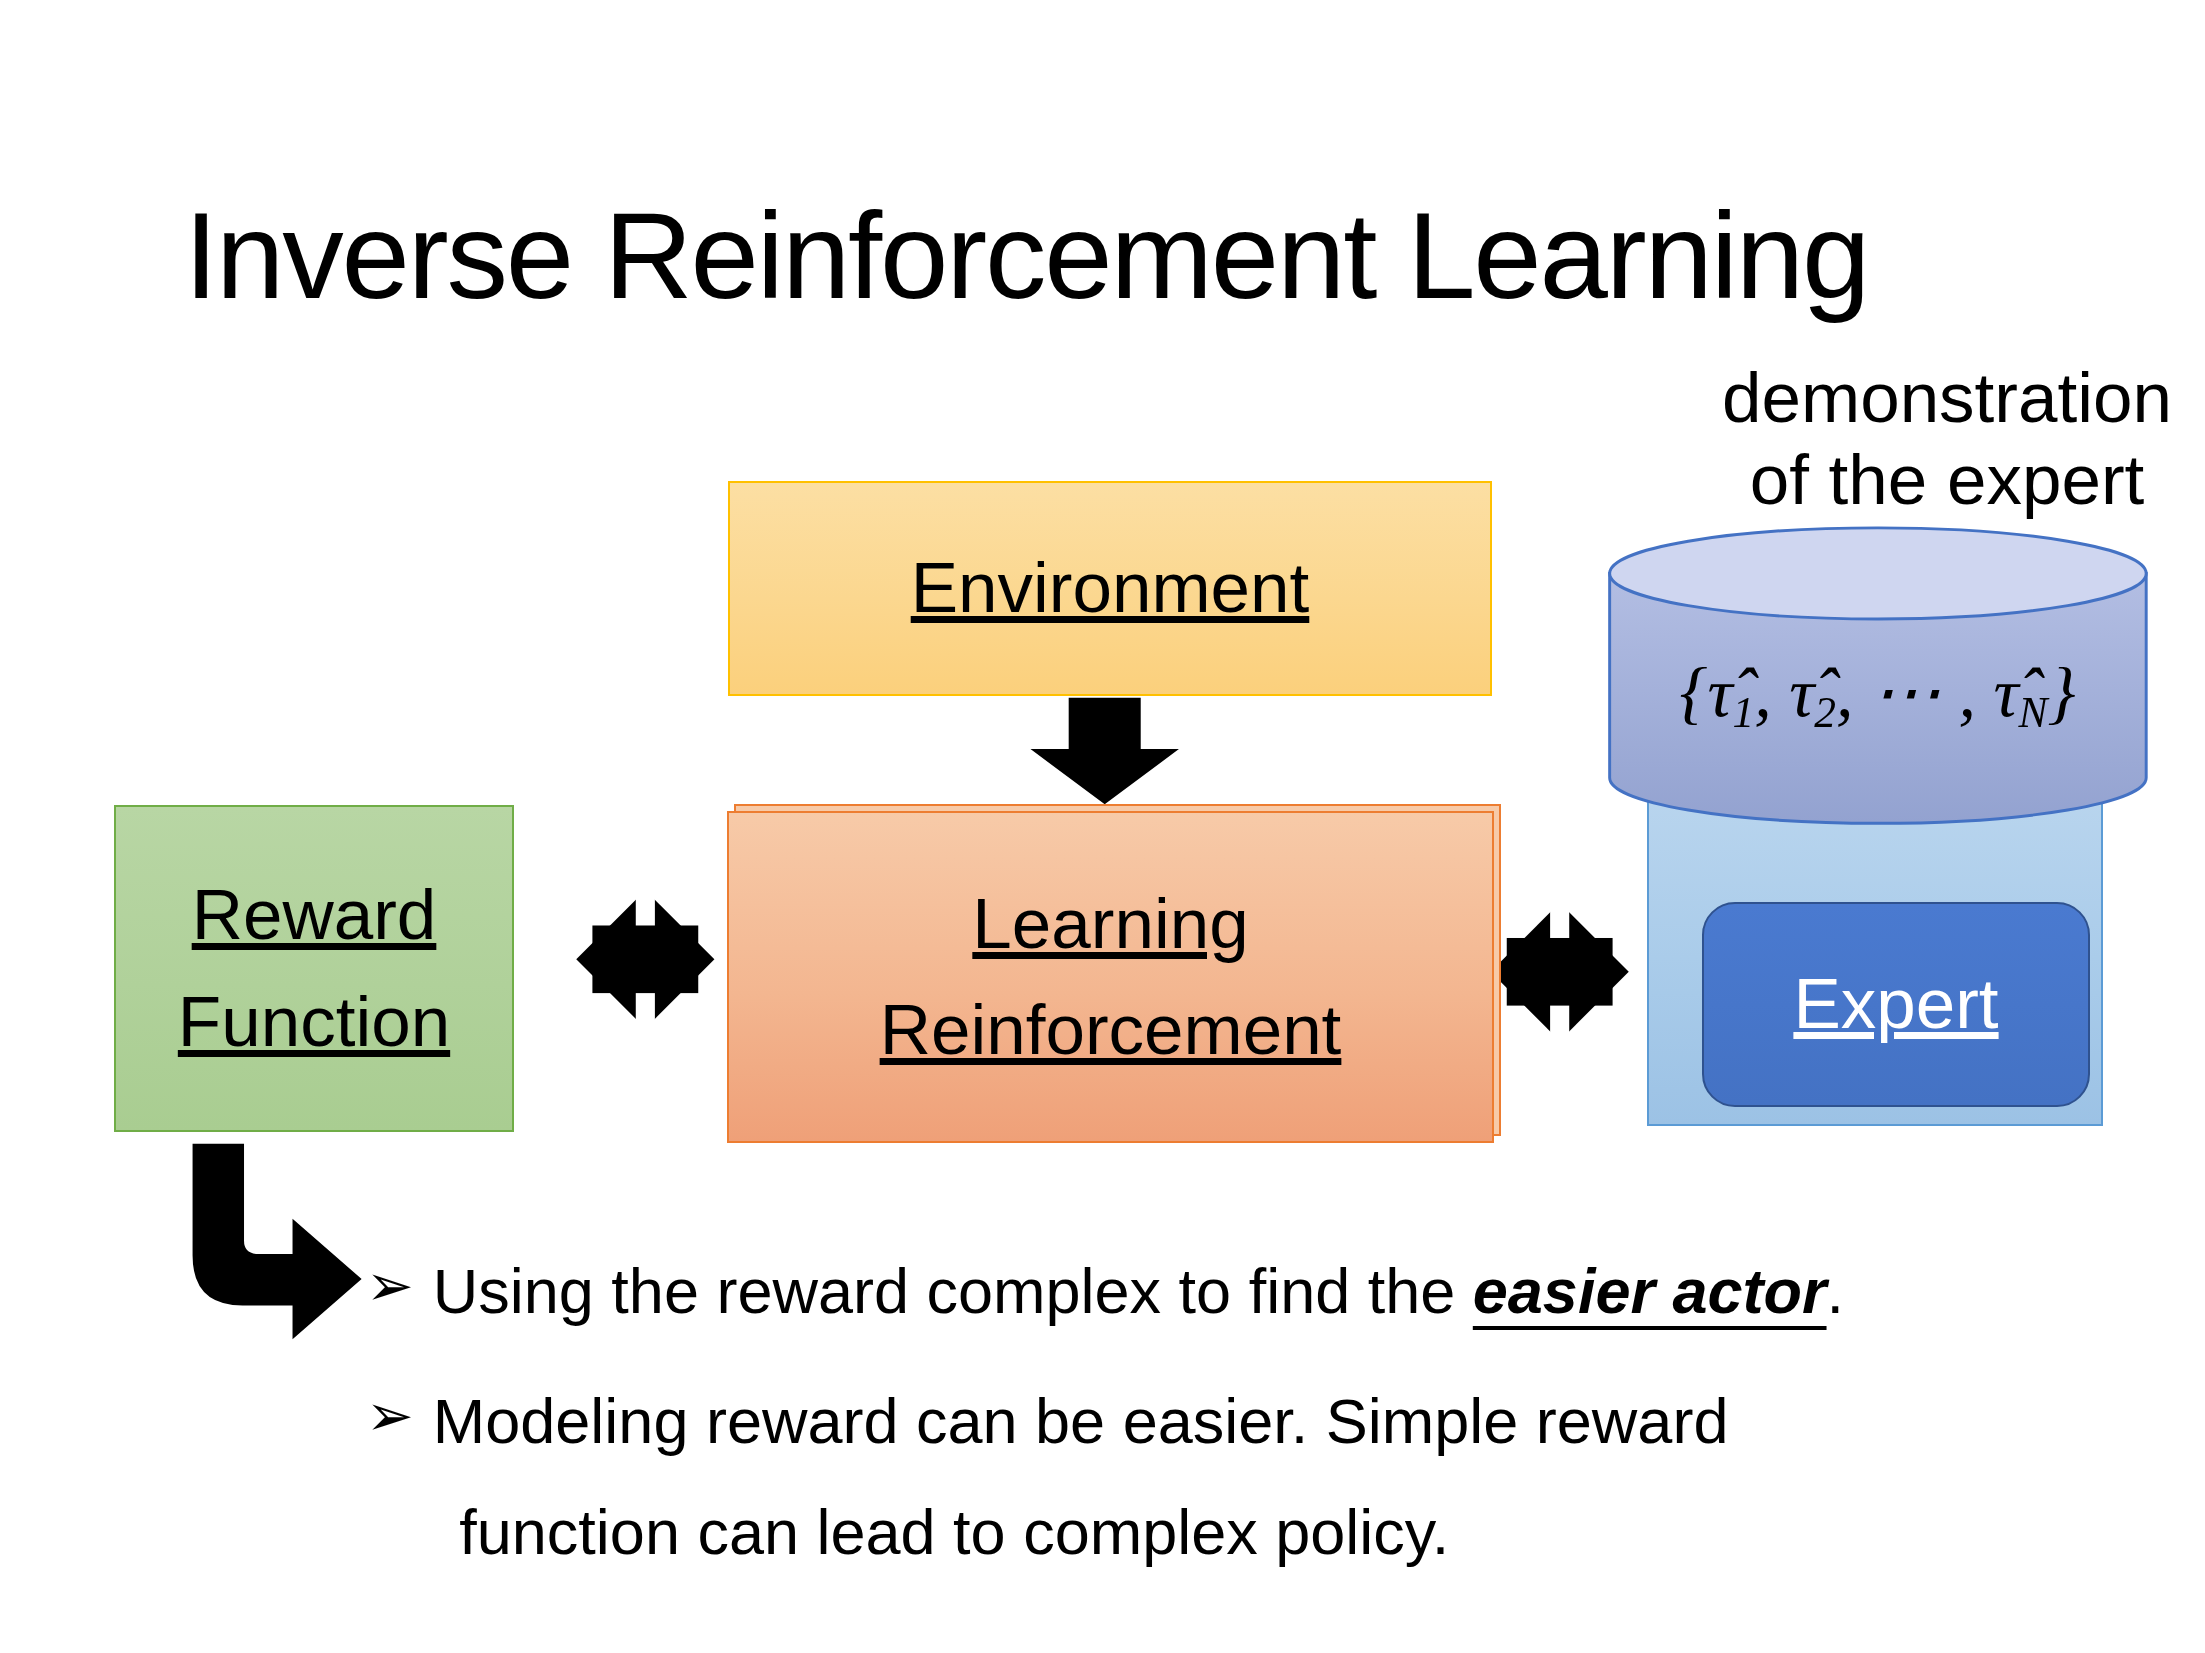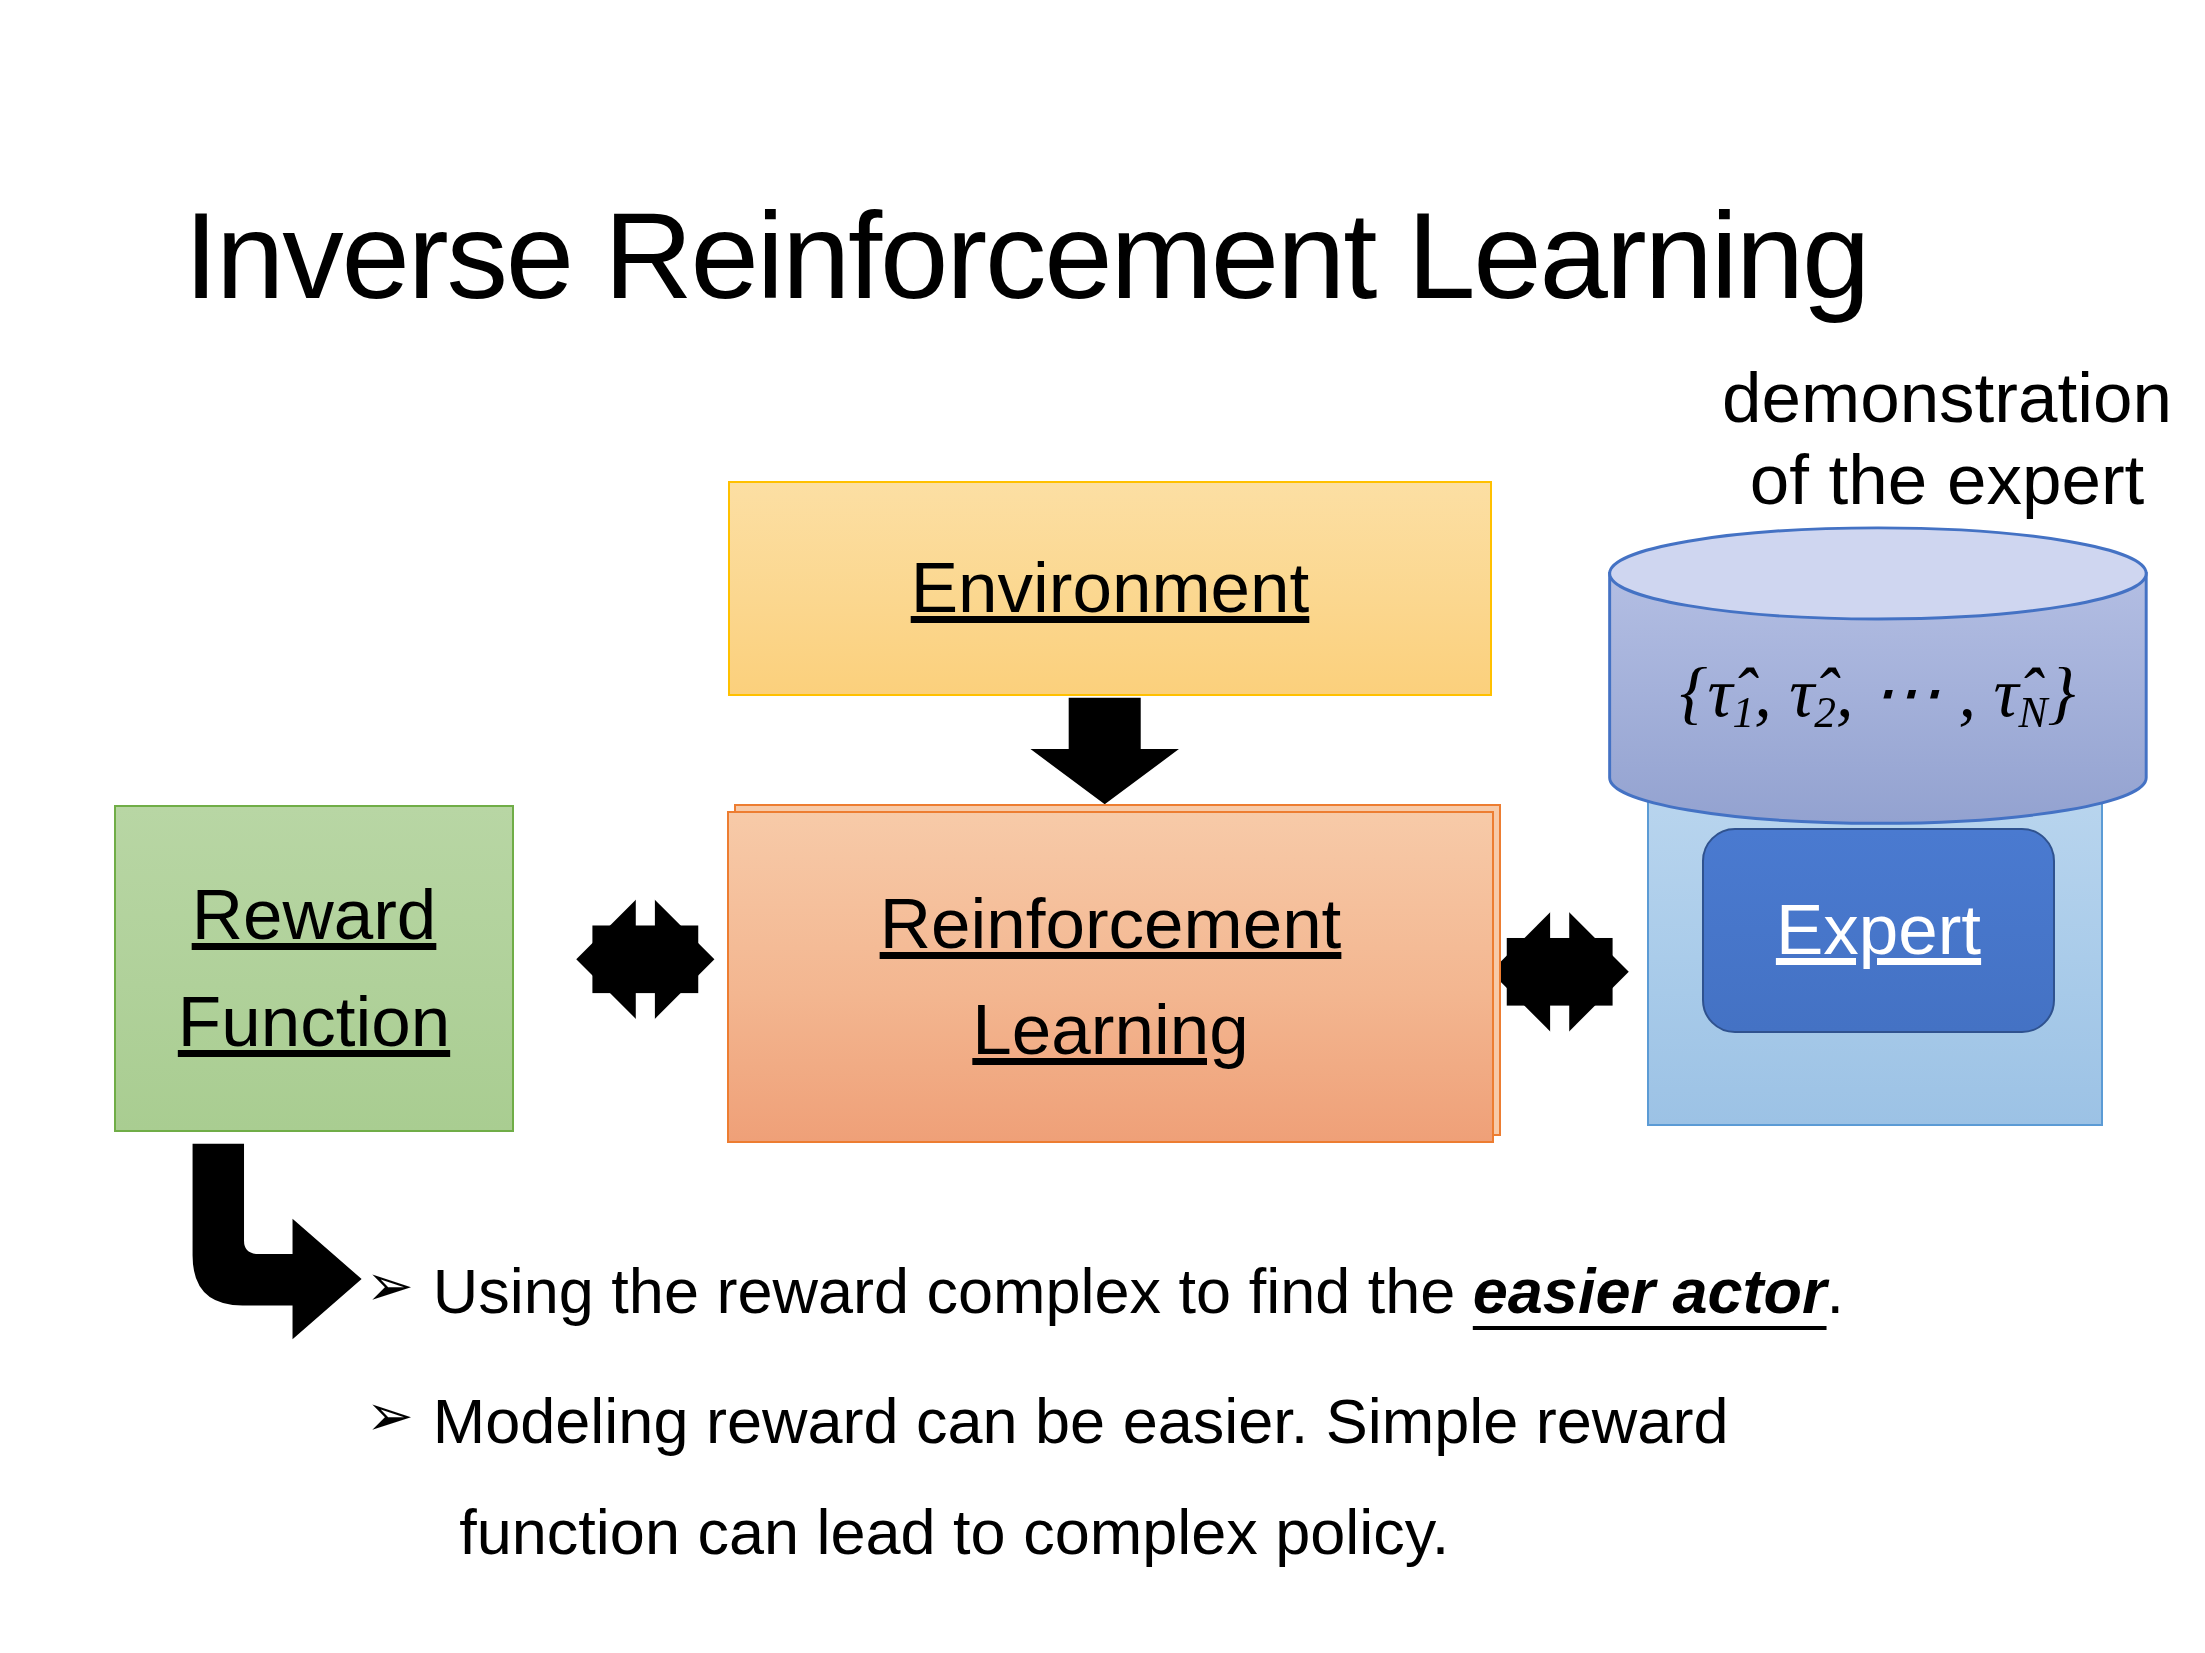--- a/index.html
+++ b/index.html
@@ -80,21 +80,21 @@
   }
   .panel-expert {
     position: absolute;
     left: 1647px; top: 790px; width: 456px; height: 336px;
     box-sizing: border-box;
     border: 2.2px solid #5b9bd5;
     background: linear-gradient(180deg, #b9d5ee 0%, #aaccea 50%, #9cc2e5 100%);
     z-index: 1;
   }
   .box-expert {
-    left: 1702px; top: 828px; width: 353px; height: 205px;
+    left: 1702px; top: 902px; width: 388px; height: 205px;
     border: 2.9px solid #2f528f;
     border-radius: 33px;
     background: linear-gradient(180deg, #4a7ad0 0%, #4472c4 100%);
     color: #ffffff;
     z-index: 4;
   }
   
   .shapes {
     position: absolute;
     left: 0; top: 0;
@@ -199,22 +199,22 @@
     <span>{τ̂</span><span class="sub">1</span><span>, τ̂</span><span class="sub">2</span><span>, ⋯ , τ̂</span><span class="sub">N</span><span>}</span>
   </div>
 
   <div class="dbox box-environment">
     <span>Environment</span>
   </div>
 
   <div class="box-rl-shadow"></div>
 
   <div class="dbox box-rl">
+    <span>Learning</span>
     <span>Reinforcement</span>
-    <span>Learning</span>
   </div>
 
   <div class="dbox box-reward">
     <span>Reward</span>
     <span>Function</span>
   </div>
 
   <div class="dbox box-expert">
     <span>Expert</span>
   </div>

